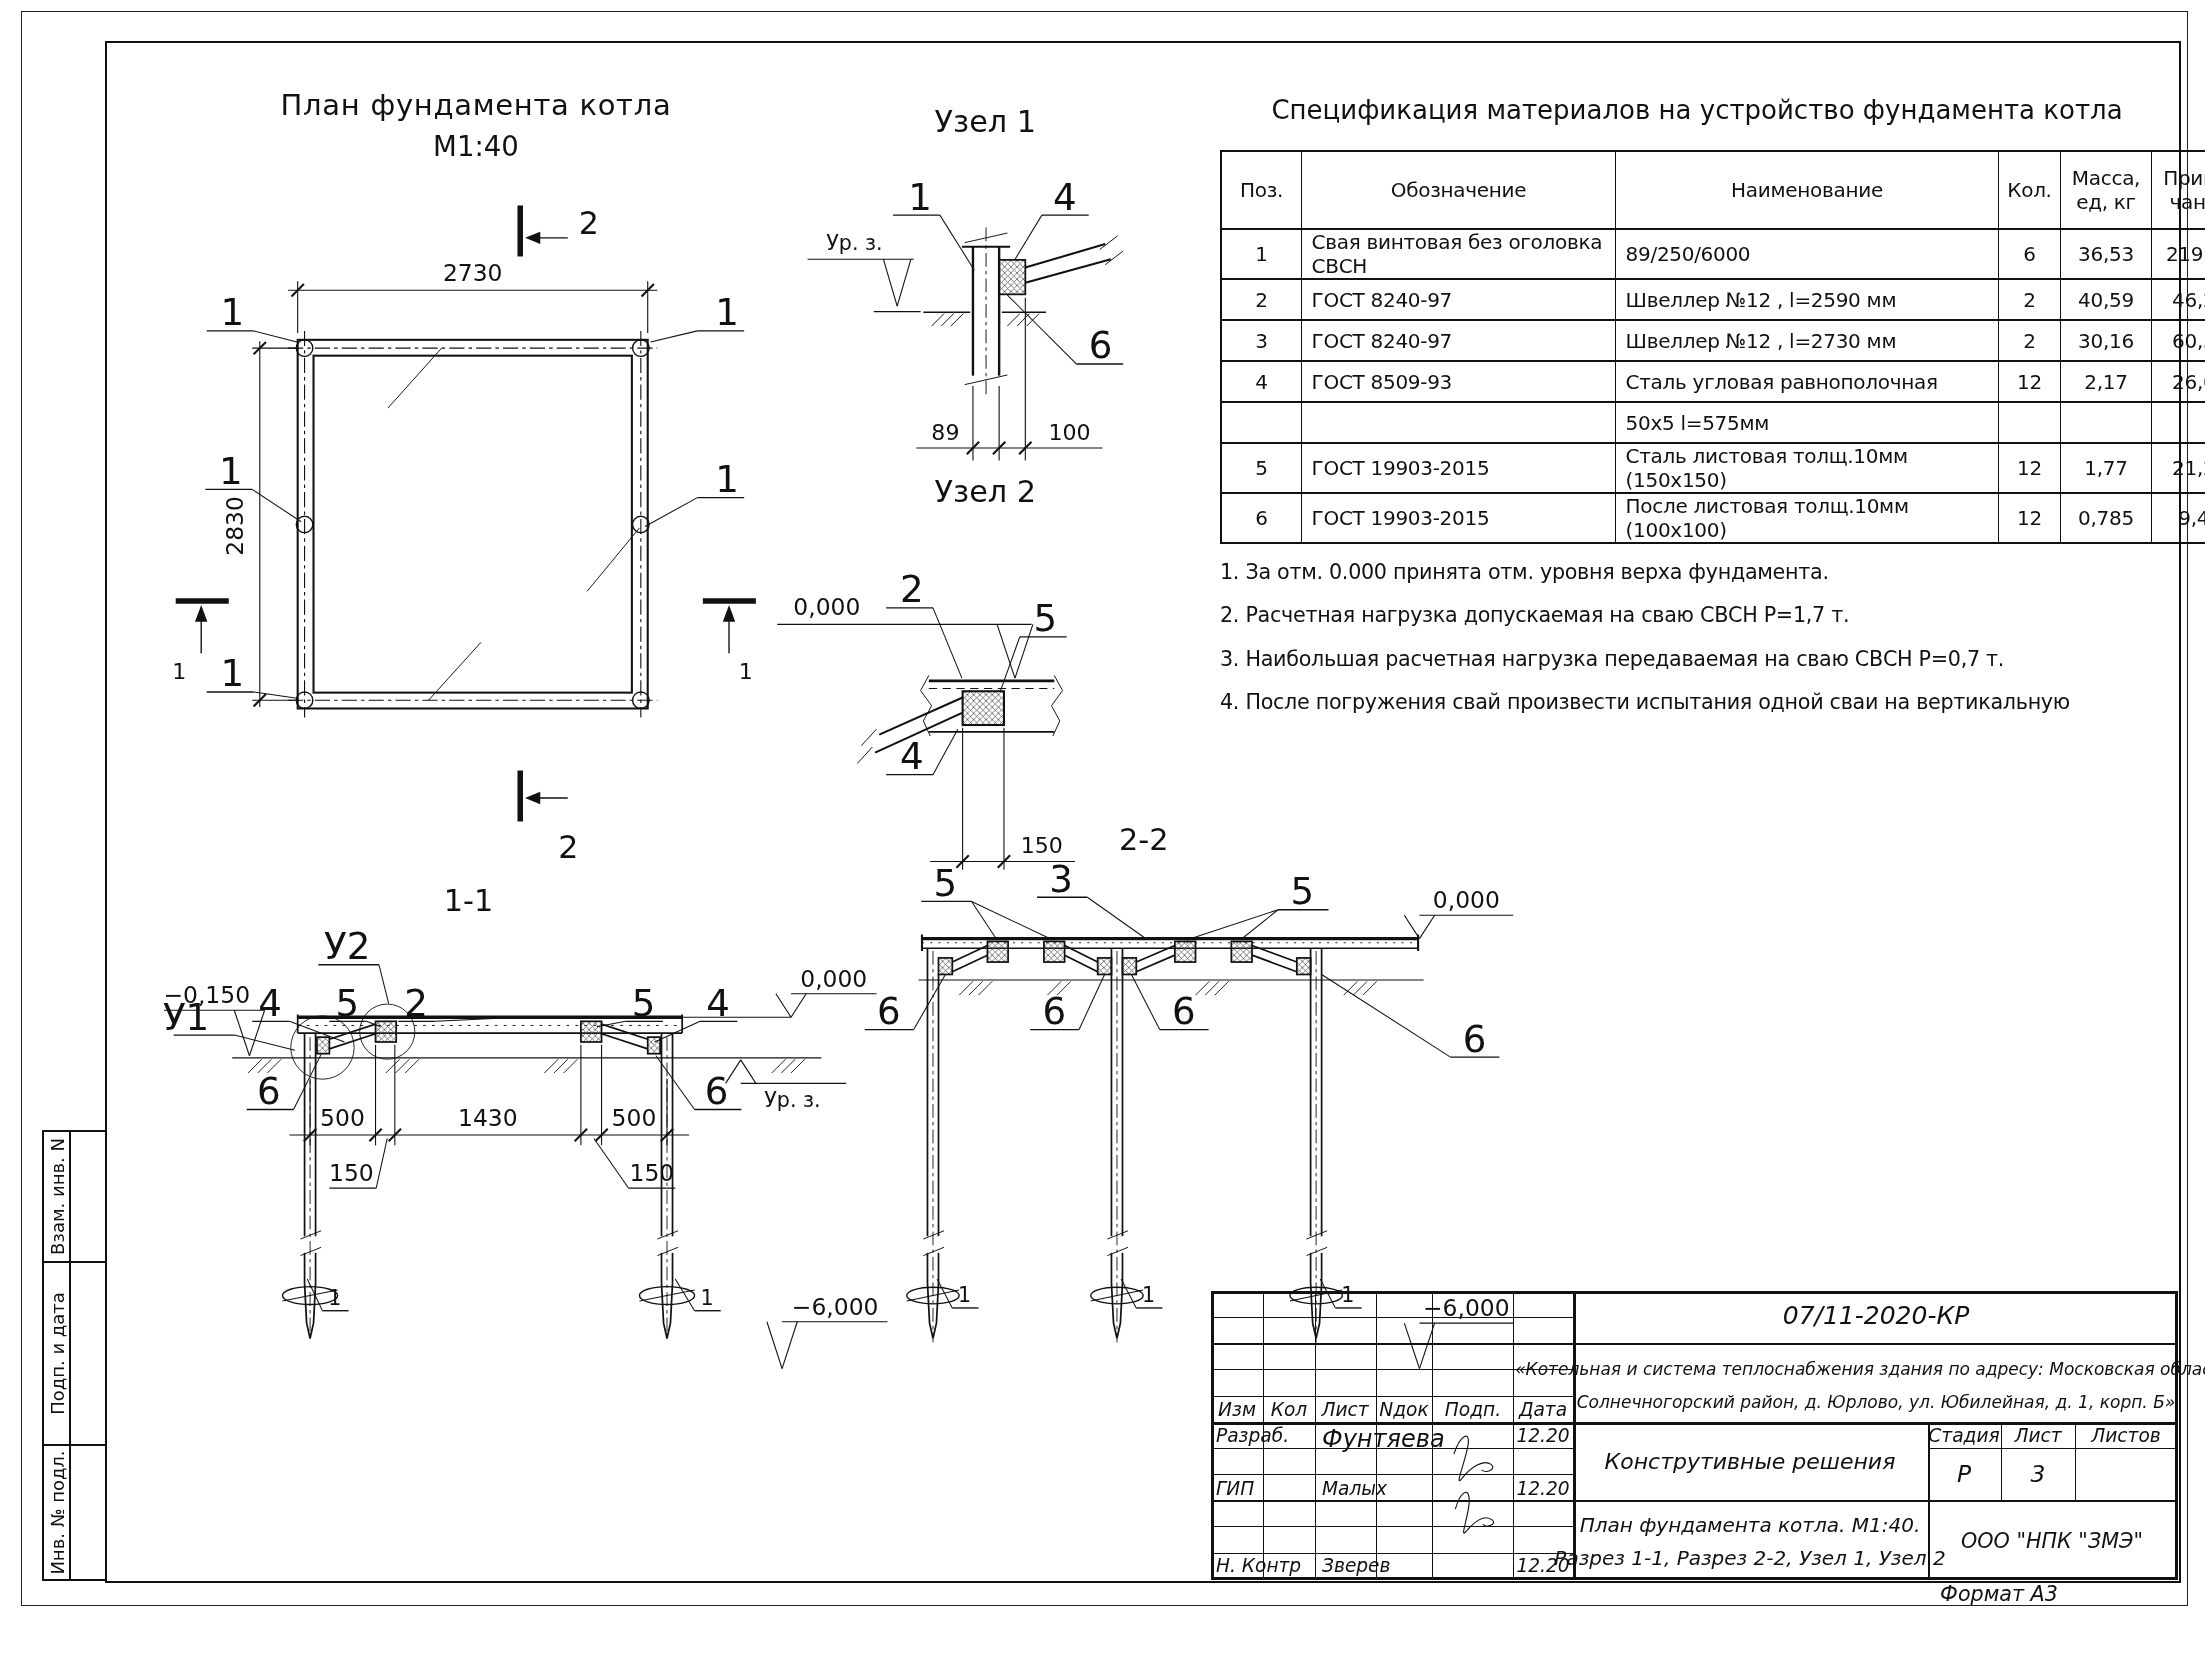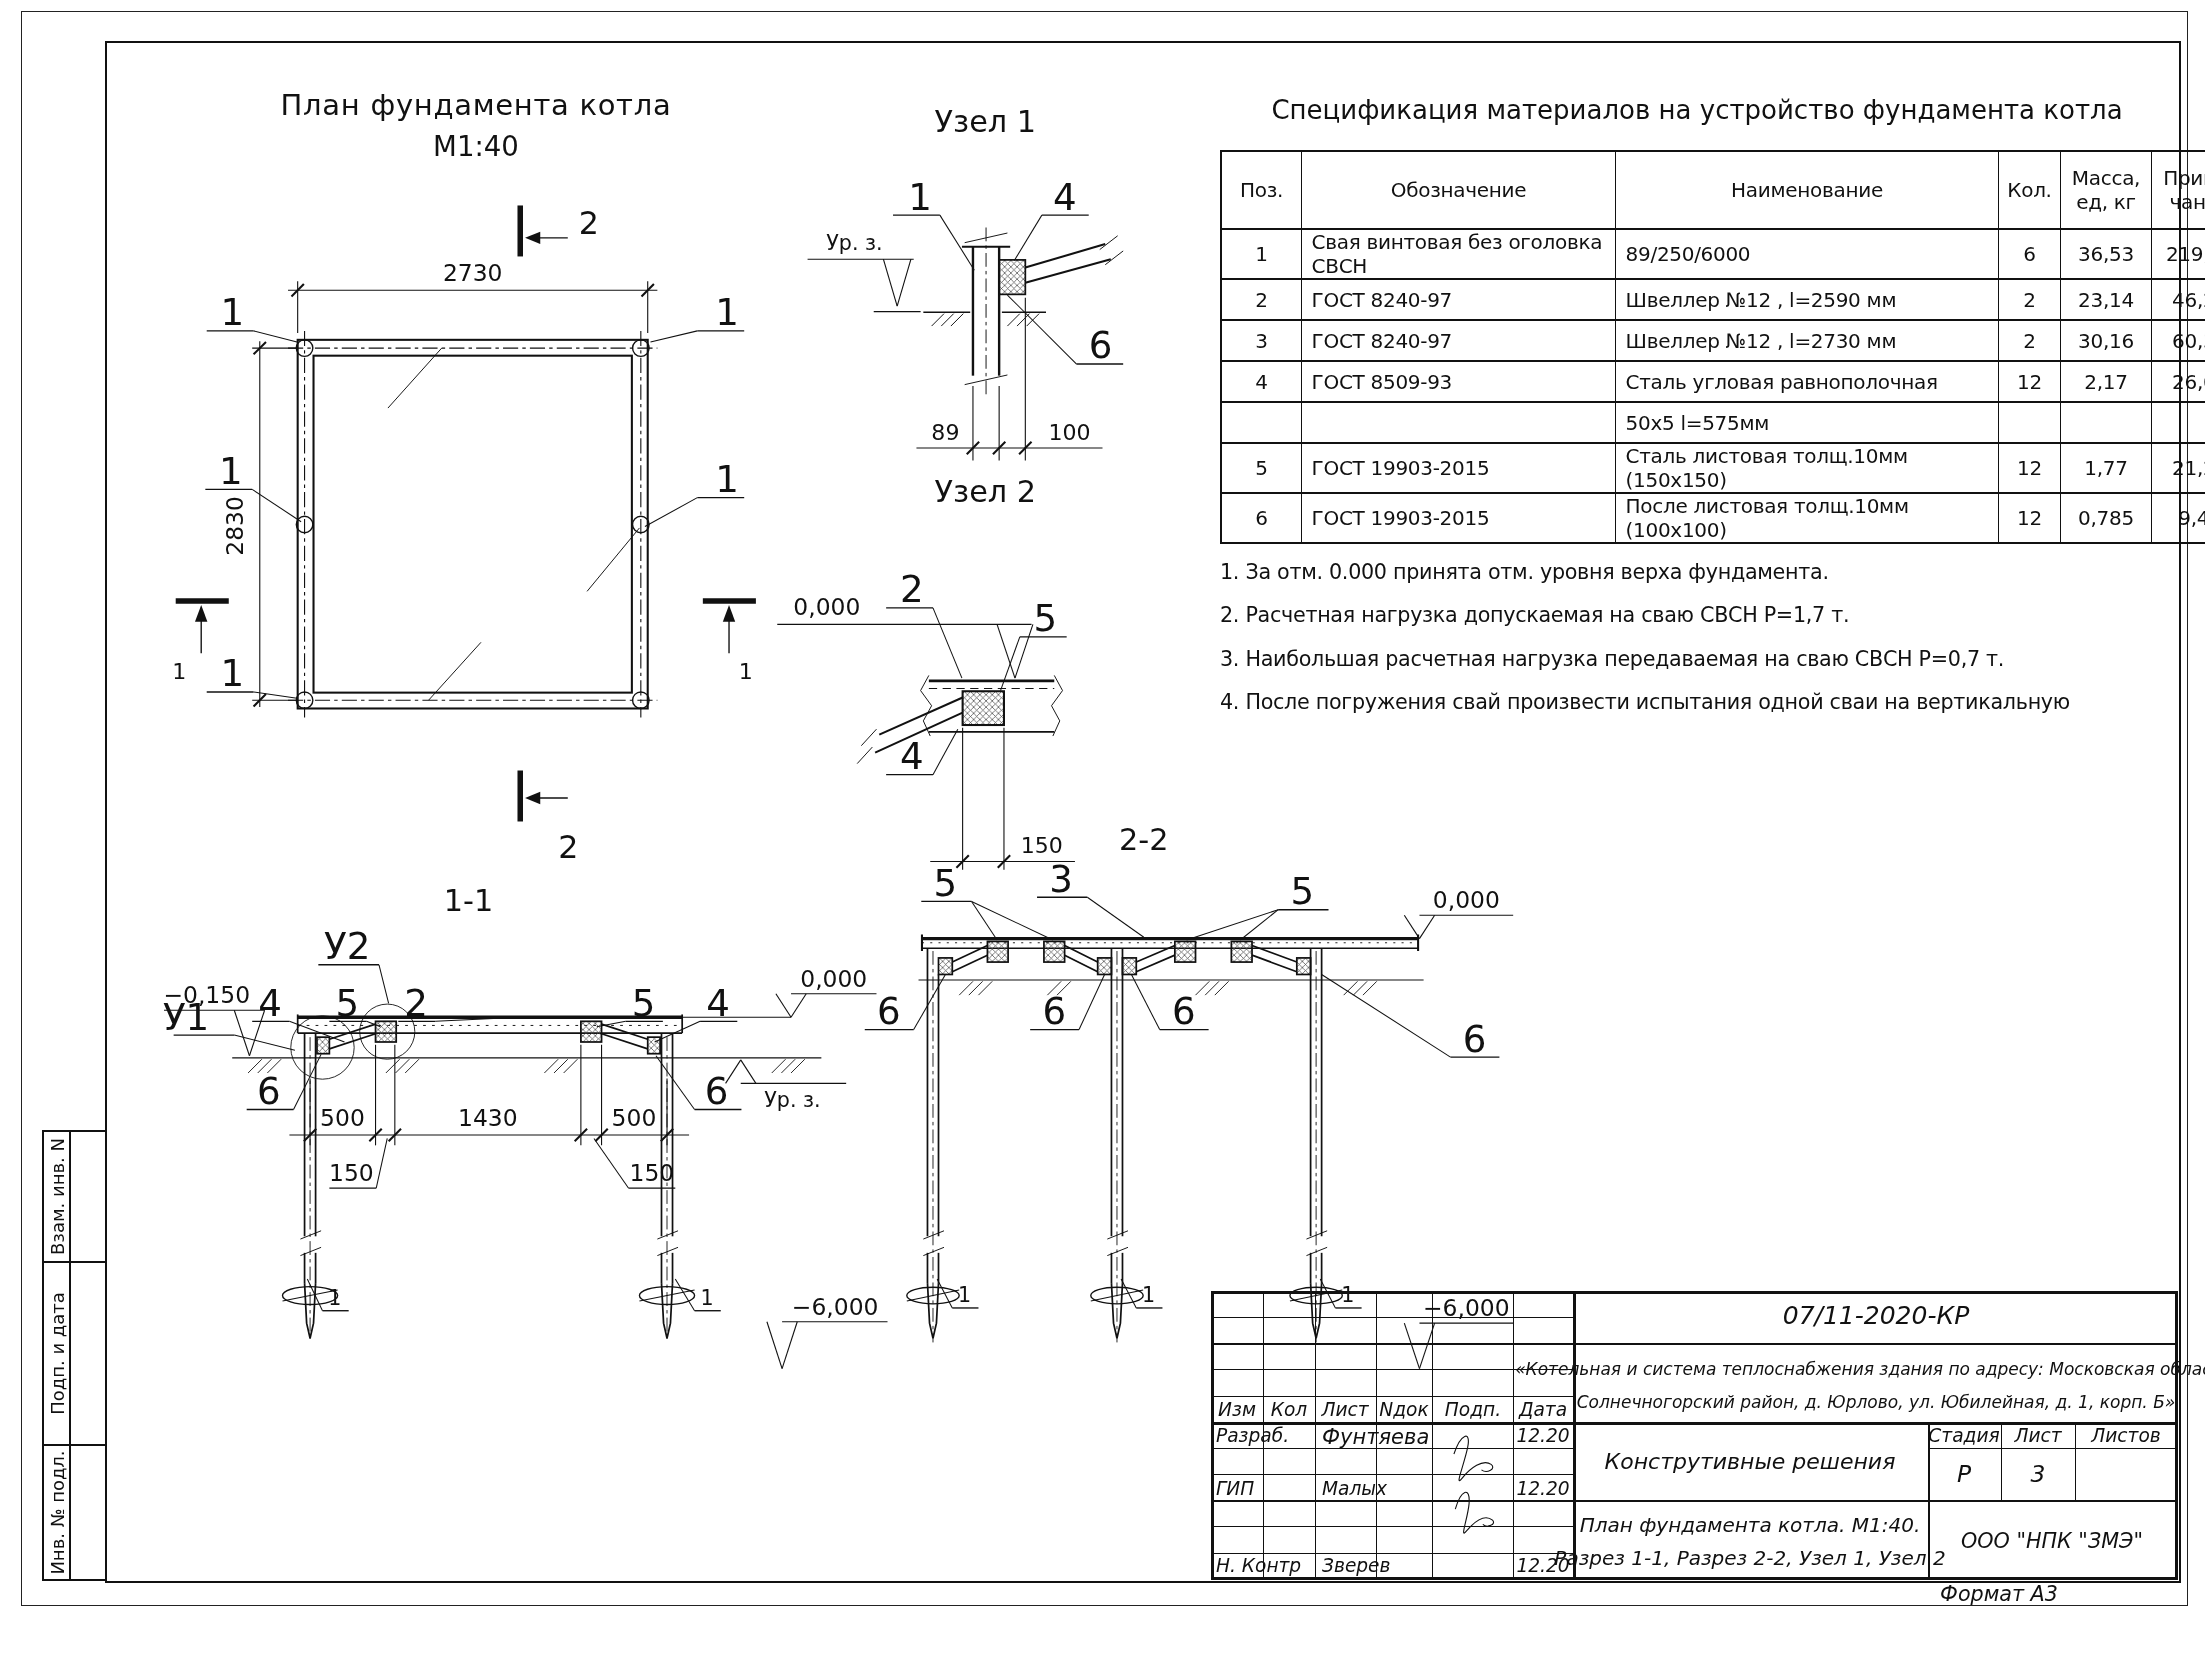--- a/index.html
+++ b/index.html
@@ -80,21 +80,21 @@
         <td class="l">89/250/6000</td>
         <td>6</td>
         <td>36,53</td>
         <td>219,18</td>
       </tr>
       <tr>
         <td>2</td>
         <td class="l">ГОСТ 8240-97</td>
         <td class="l">Швеллер №12 , l=2590 мм</td>
         <td>2</td>
-        <td>23,14</td>
+        <td>40,59</td>
         <td>46,28</td>
       </tr>
       <tr>
         <td>3</td>
         <td class="l">ГОСТ 8240-97</td>
         <td class="l">Швеллер №12 , l=2730 мм</td>
         <td>2</td>
         <td>30,16</td>
         <td>60,32</td>
       </tr>
@@ -681,21 +681,21 @@
     <div class="t c it" style="left:1876px;top:1301px;font-size:25px;">07/11-2020-КР</div>
     <div class="t c it" style="left:1876px;top:1359px;font-size:17px;">«Котельная и система теплоснабжения здания по адресу: Московская область,</div>
     <div class="t c it" style="left:1876px;top:1392px;font-size:17px;">Солнечногорский район, д. Юрлово, ул. Юбилейная, д. 1, корп. Б»</div>
     <div class="t c it" style="left:1237px;top:1399px;font-size:18.6px;">Изм</div>
     <div class="t c it" style="left:1289px;top:1399px;font-size:18.6px;">Кол</div>
     <div class="t c it" style="left:1345px;top:1399px;font-size:18.6px;">Лист</div>
     <div class="t c it" style="left:1404px;top:1399px;font-size:18.6px;">Nдок</div>
     <div class="t c it" style="left:1473px;top:1399px;font-size:18.6px;">Подп.</div>
     <div class="t c it" style="left:1543px;top:1399px;font-size:18.6px;">Дата</div>
     <div class="t it" style="left:1216px;top:1425px;font-size:18.6px;">Разраб.</div>
-    <div class="t it" style="left:1322px;top:1425px;font-size:21px;text-align:center;">Фунтяева</div>
+    <div class="t it" style="left:1322px;top:1425px;font-size:24px;text-align:center;">Фунтяева</div>
     <div class="t c it" style="left:1543px;top:1425px;font-size:18.6px;">12.20</div>
     <div class="t it" style="left:1216px;top:1478px;font-size:18.6px;">ГИП</div>
     <div class="t it" style="left:1322px;top:1478px;font-size:18.6px;">Малых</div>
     <div class="t c it" style="left:1543px;top:1478px;font-size:18.6px;">12.20</div>
     <div class="t it" style="left:1216px;top:1555px;font-size:18.6px;">Н. Контр</div>
     <div class="t it" style="left:1322px;top:1555px;font-size:18.6px;">Зверев</div>
     <div class="t c it" style="left:1543px;top:1555px;font-size:18.6px;">12.20</div>
     <div class="t c it" style="left:1750px;top:1449px;font-size:22px;">Конструтивные решения</div>
     <div class="t c it" style="left:1964px;top:1425px;font-size:18.6px;">Стадия</div>
     <div class="t c it" style="left:2038px;top:1425px;font-size:18.6px;">Лист</div>

